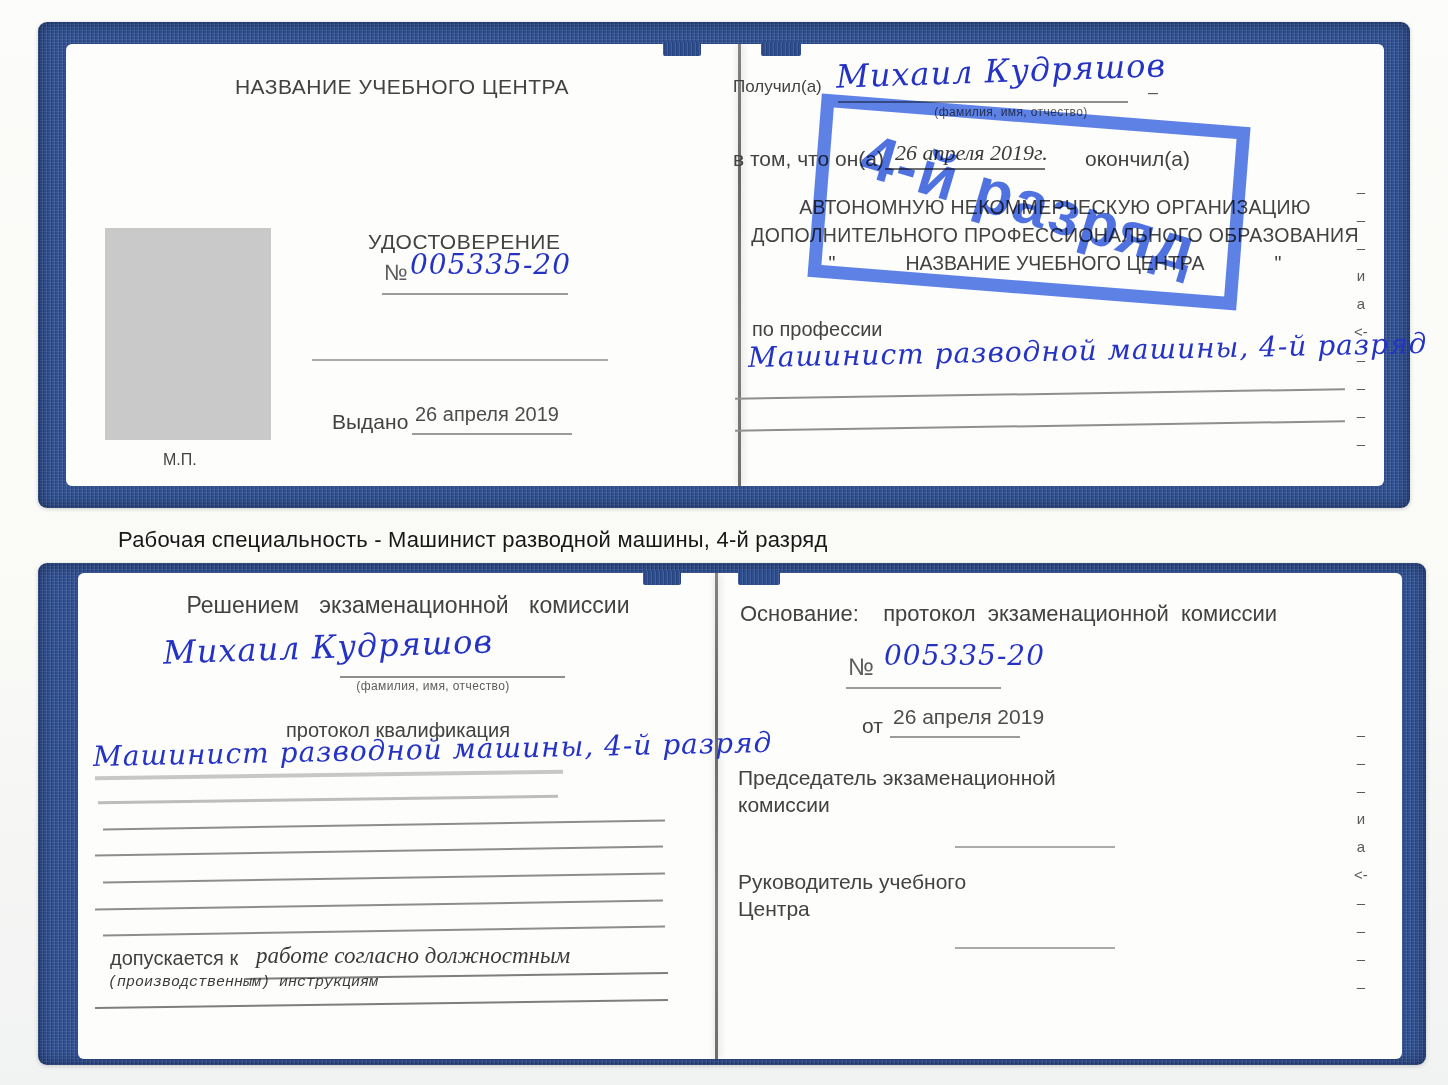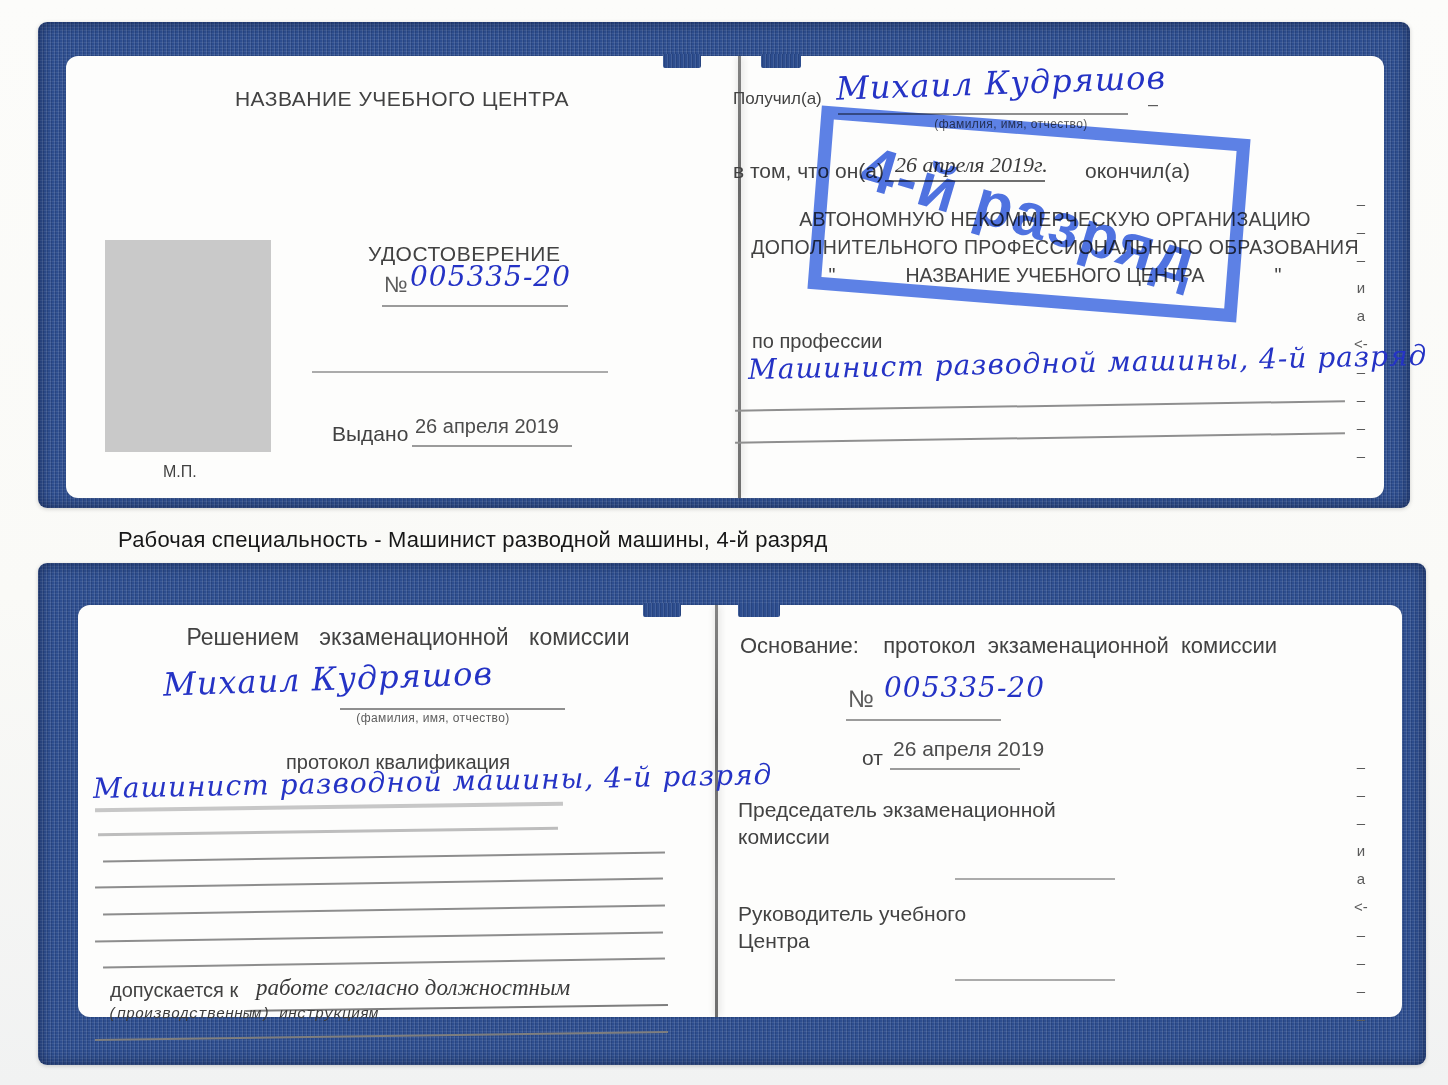--- a/index.html
+++ b/index.html
@@ -10,23 +10,22 @@
   }
   .cover{
     position:absolute;border-radius:9px;
     background-color:#2d4d8e;
     background-image:
       repeating-linear-gradient(90deg, rgba(255,255,255,.10) 0 1px, rgba(10,20,50,.16) 1px 2px, transparent 2px 4px),
       repeating-linear-gradient(0deg, rgba(255,255,255,.08) 0 1px, transparent 1px 3px);
     box-shadow: inset 0 0 14px rgba(0,0,20,.45), 0 1px 4px rgba(0,0,0,.18);
   }
   .pages{
-    position:absolute;background:#fdfdfc;border-radius:12px;
+    position:absolute;background:#fdfdfc;border-radius:6px;
     box-shadow:0 0 0 1px rgba(0,0,0,.05);
-    margin-top:12px;
   }
   .spine{
     position:absolute;top:0;width:3px;height:100%;
     background:linear-gradient(180deg,#6f6f6f,#4f4f4f 30%,#6a6a6a 70%,#555);
     box-shadow:2px 0 7px rgba(0,0,0,.18), -2px 0 6px rgba(0,0,0,.10);
     opacity:.85;
   }
   .spine-tab{position:absolute;height:14px;top:-2px;background-color:#2d4d8e;
     background-image:repeating-linear-gradient(90deg, rgba(255,255,255,.10) 0 1px, rgba(10,20,50,.16) 1px 2px, transparent 2px 4px);
     border-radius:2px;}
@@ -121,21 +120,21 @@
           <span class="edge-glyph">–</span>
           <span class="edge-glyph">–</span>
           <span class="edge-glyph">–</span>
         </div>
     </div>
   </div>
 
   <div class="caption" style="left:118px;top:527px;">Рабочая специальность - Машинист разводной машины, 4-й разряд</div>
 
   <div class="cover" style="left:38px;top:563px;width:1388px;height:502px;">
-    <div class="pages" style="left:40px;top:30px;width:1324px;height:412px;">
+    <div class="pages" style="left:40px;top:10px;width:1324px;height:486px;">
 
       <div class="spine" style="left:637px;"></div>
       <div class="spine-tab" style="left:565px;width:38px;"></div>
       <div class="spine-tab" style="left:660px;width:42px;"></div>
 
       <div class="t print centered" style="left:40px;top:19px;width:580px;font-size:23px;word-spacing:14px;">Решением экзаменационной комиссии</div>
       <div class="line" style="left:262px;top:103px;width:225px;background:#8f8f8f;"></div>
       <div class="t hand" style="left:85px;top:55px;font-size:32px;transform:rotate(-2deg);">Михаил Кудряшов</div>
       <div class="t gray centered" style="left:225px;top:106px;width:260px;font-size:12px;letter-spacing:.4px;">(фамилия, имя, отчество)</div>
       <div class="t print centered" style="left:0;top:146px;width:640px;font-size:20px;">протокол квалификация</div>

